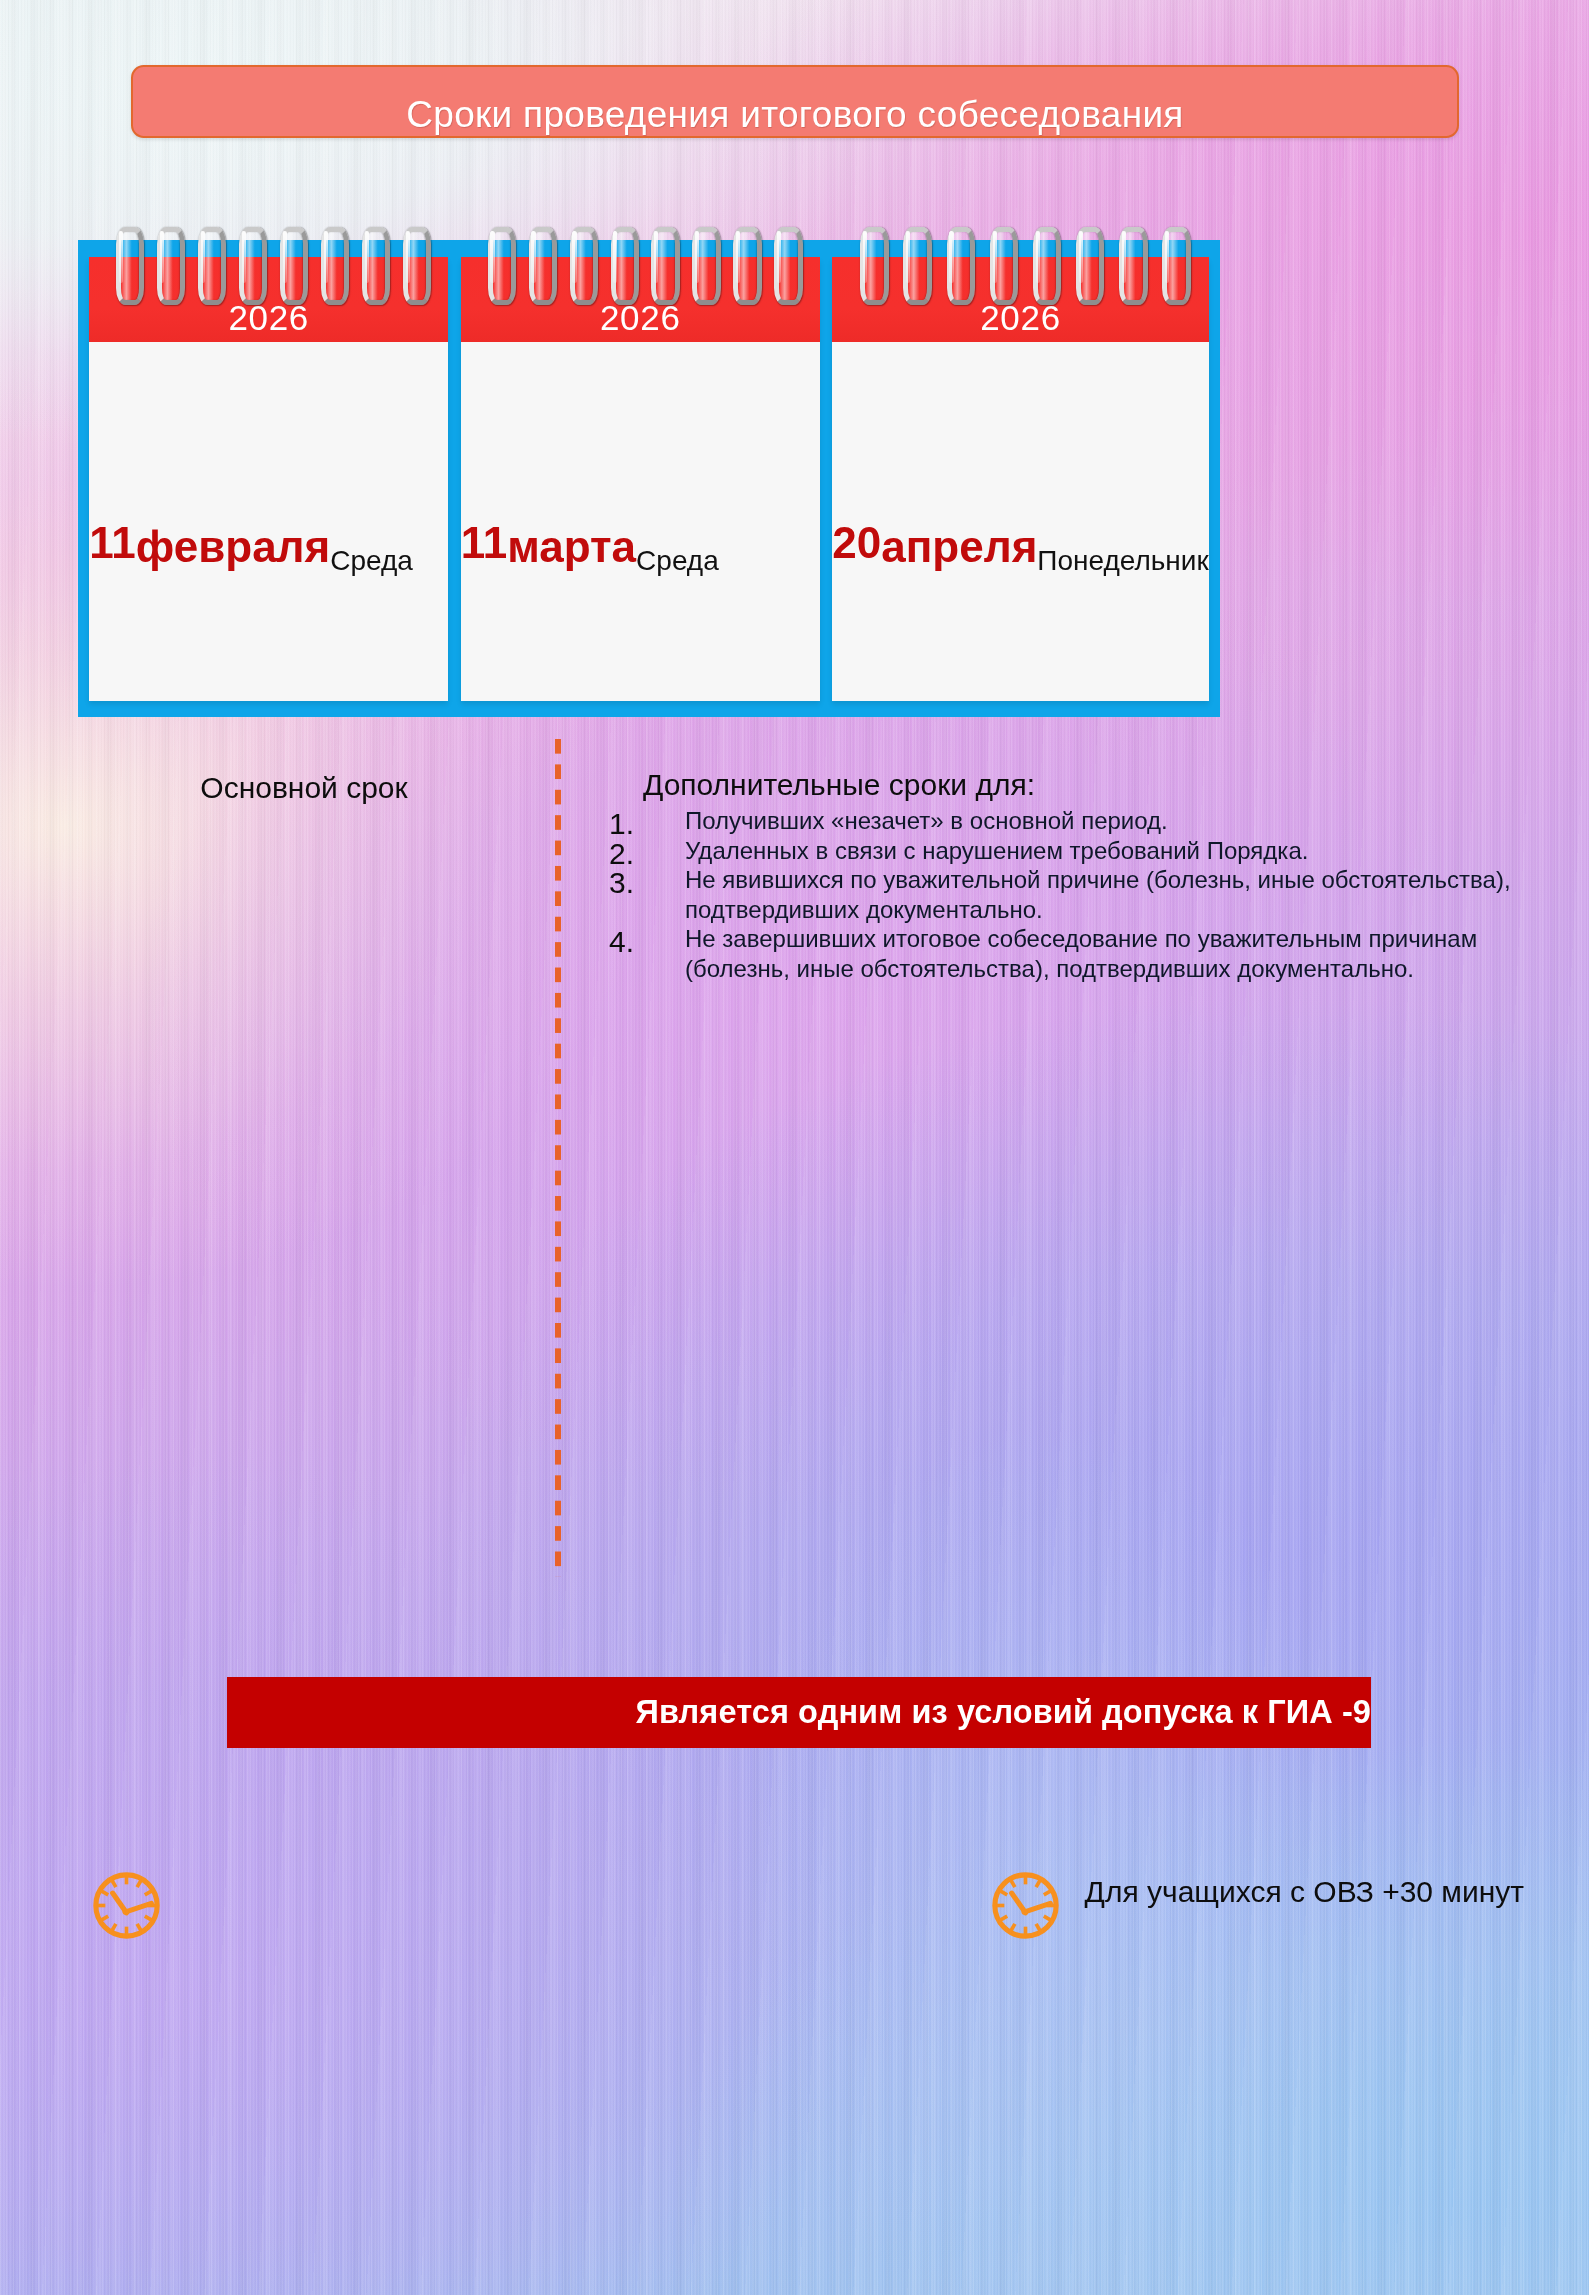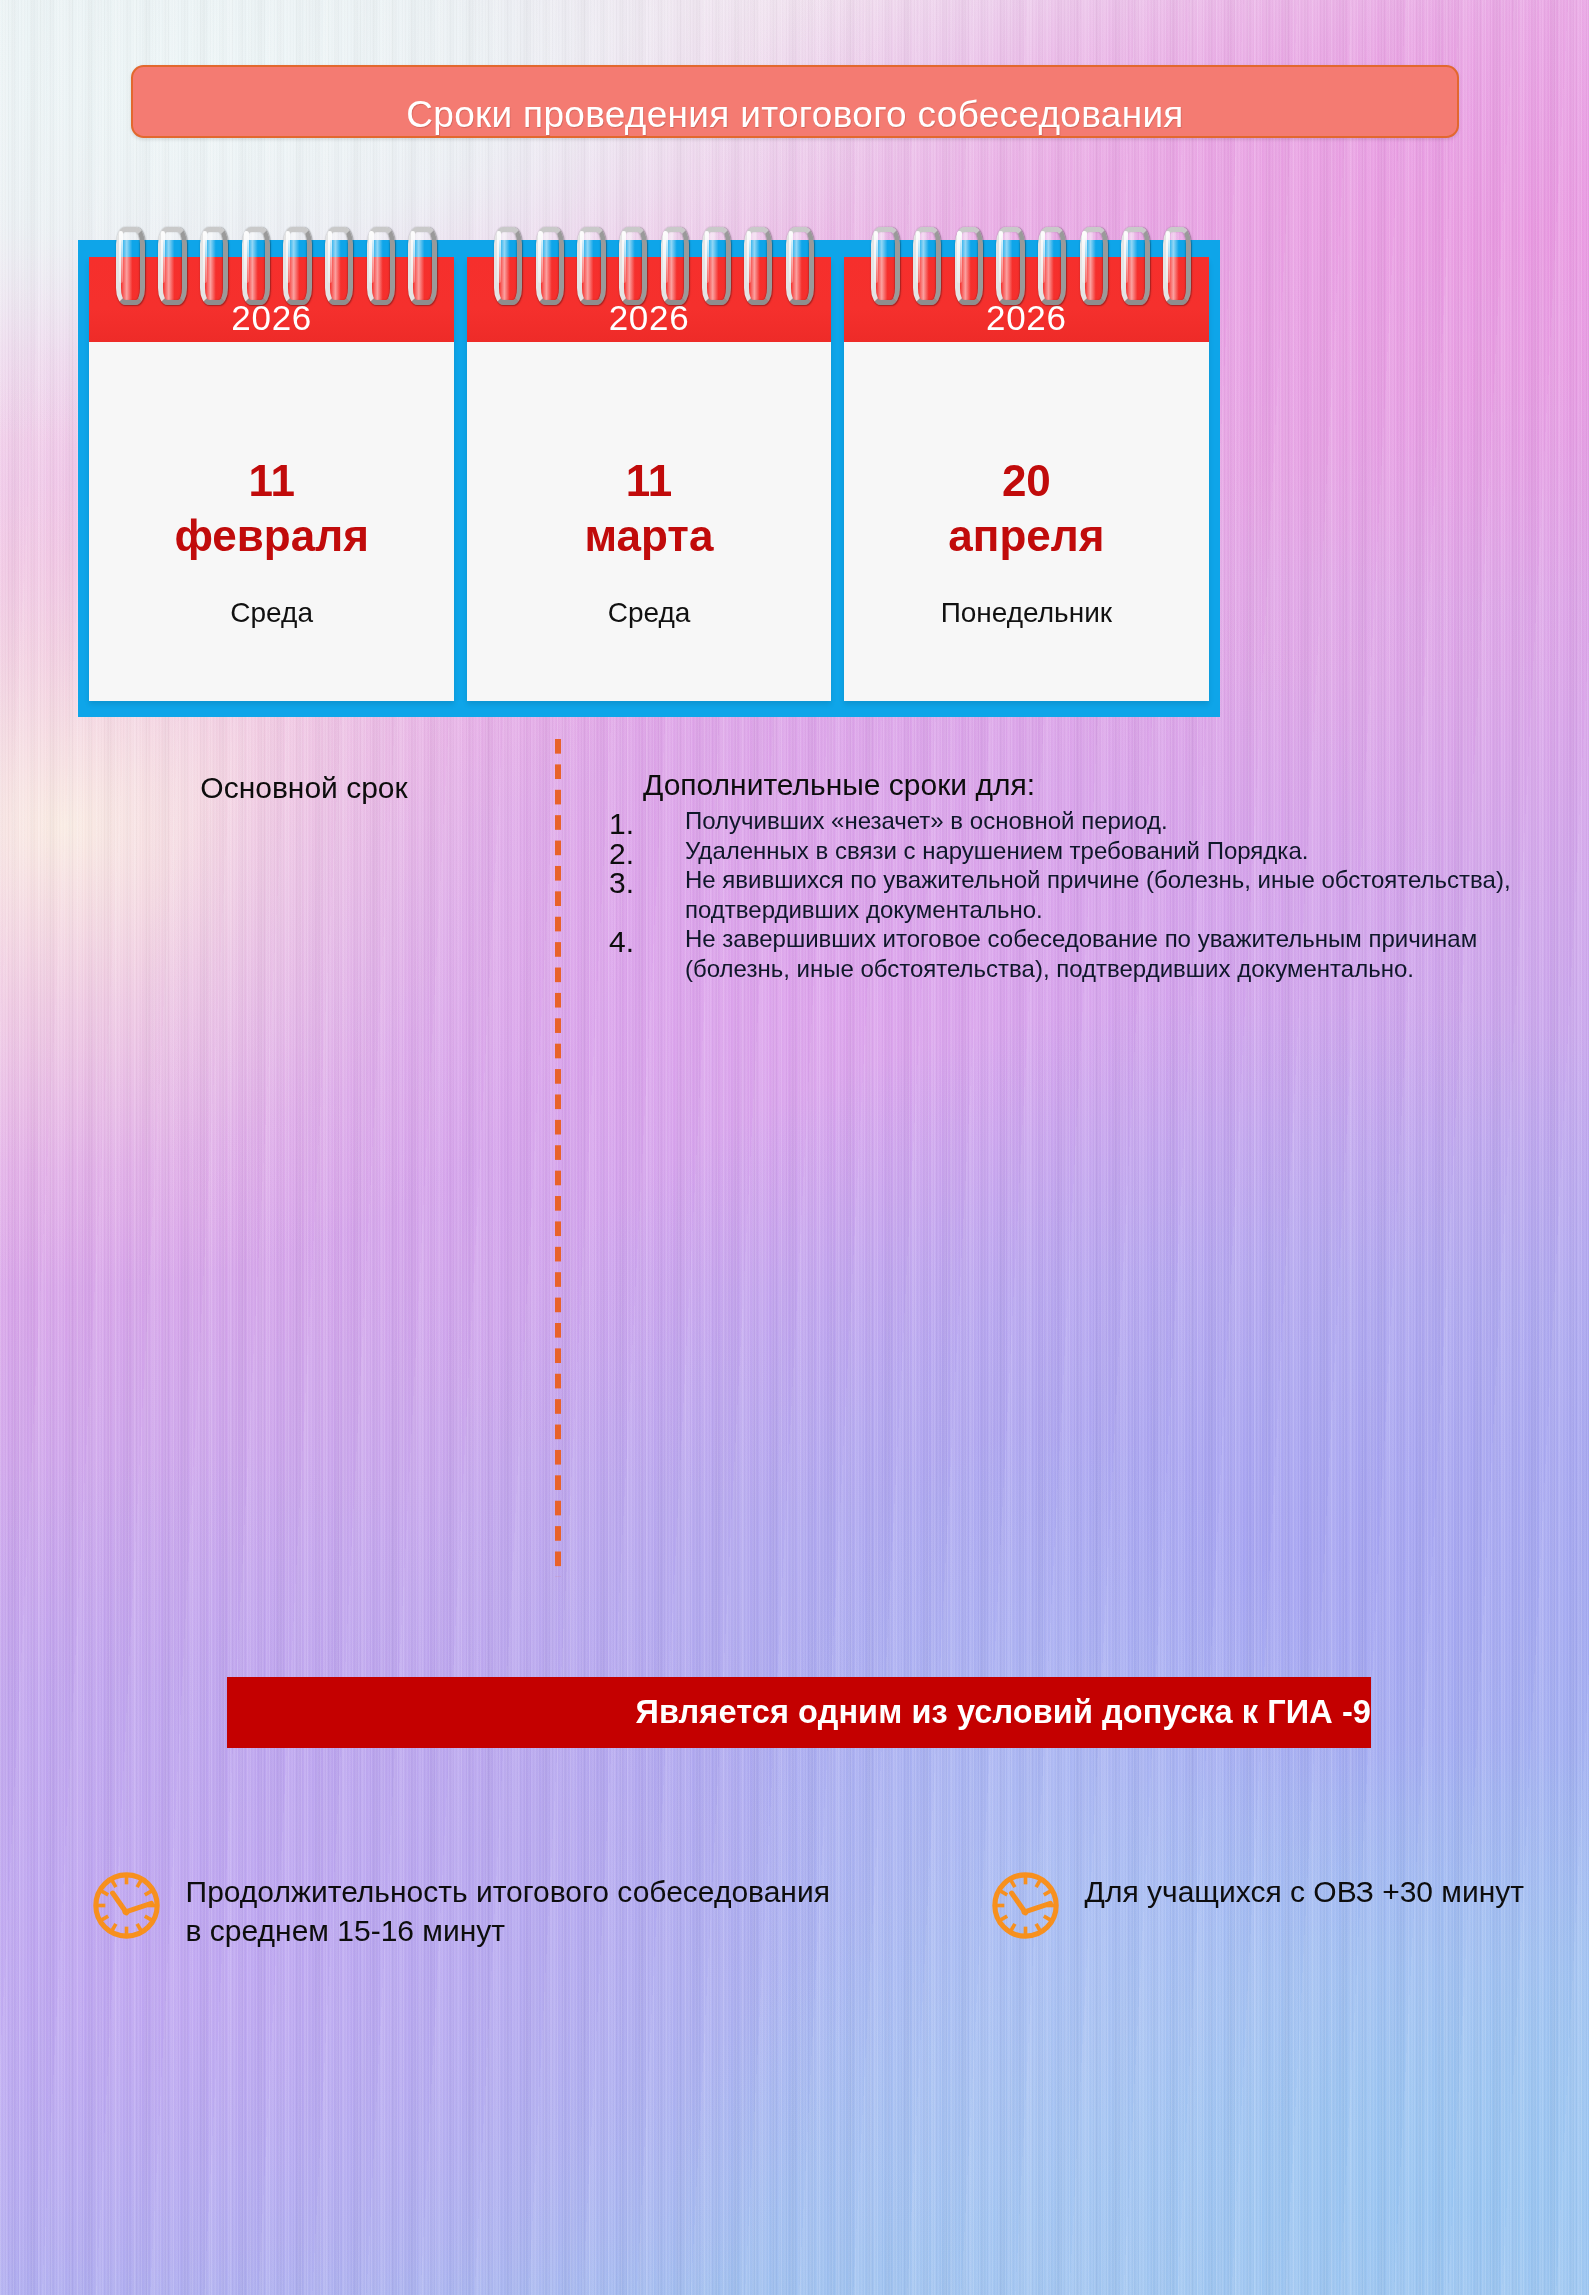--- a/index.html
+++ b/index.html
@@ -216,23 +216,23 @@
     left: 2.8px; top: 4.2px;
     width: 4.2px; height: 52px;
     border-radius: 2.8px;
     background: linear-gradient(180deg, rgba(255,255,255,0.92), rgba(255,255,255,0.25));
   }
 
   .cal-body {
     flex: 1;
     width: 100%;
     display: flex;
-    flex-direction: column;
+    flex-direction: row;
     align-items: center;
-    justify-content: center;
+    justify-content: flex-start;
     padding-top: 44px;
   }
   .cal-day {
     color: #c10b0b;
     font-size: 44px;
     font-weight: bold;
     line-height: 1.05;
   }
   .cal-month {
     color: #c10b0b;
@@ -473,21 +473,20 @@
           <line x1="30" y1="84.6" x2="35.5" y2="75.1"></line>
           <line x1="15.4" y1="70" x2="24.9" y2="64.5"></line>
           <line x1="10" y1="50" x2="21" y2="50"></line>
           <line x1="15.4" y1="30" x2="24.9" y2="35.5"></line>
           <line x1="30" y1="15.4" x2="35.5" y2="24.9"></line>
         </g>
         <line x1="50" y1="60" x2="31" y2="33" stroke="#f7901e" stroke-width="7" stroke-linecap="round"></line>
         <line x1="48" y1="59" x2="84" y2="47" stroke="#f7901e" stroke-width="7" stroke-linecap="round"></line>
       </svg>
     </div>
-    <div class="note-text">Продолжительность итогового собеседования в среднем 15-16 минут</div>
   </div>
 
   <div class="note note-2">
     <div class="clock">
       <svg viewBox="0 0 100 100" width="73" height="73" aria-hidden="true">
         <circle cx="50" cy="50" r="42" fill="none" stroke="#f7901e" stroke-width="7"></circle>
         <g stroke="#f7901e" stroke-width="5" stroke-linecap="butt">
           <line x1="50" y1="10" x2="50" y2="21"></line>
           <line x1="70" y1="15.4" x2="64.5" y2="24.9"></line>
           <line x1="84.6" y1="30" x2="75.1" y2="35.5"></line>

